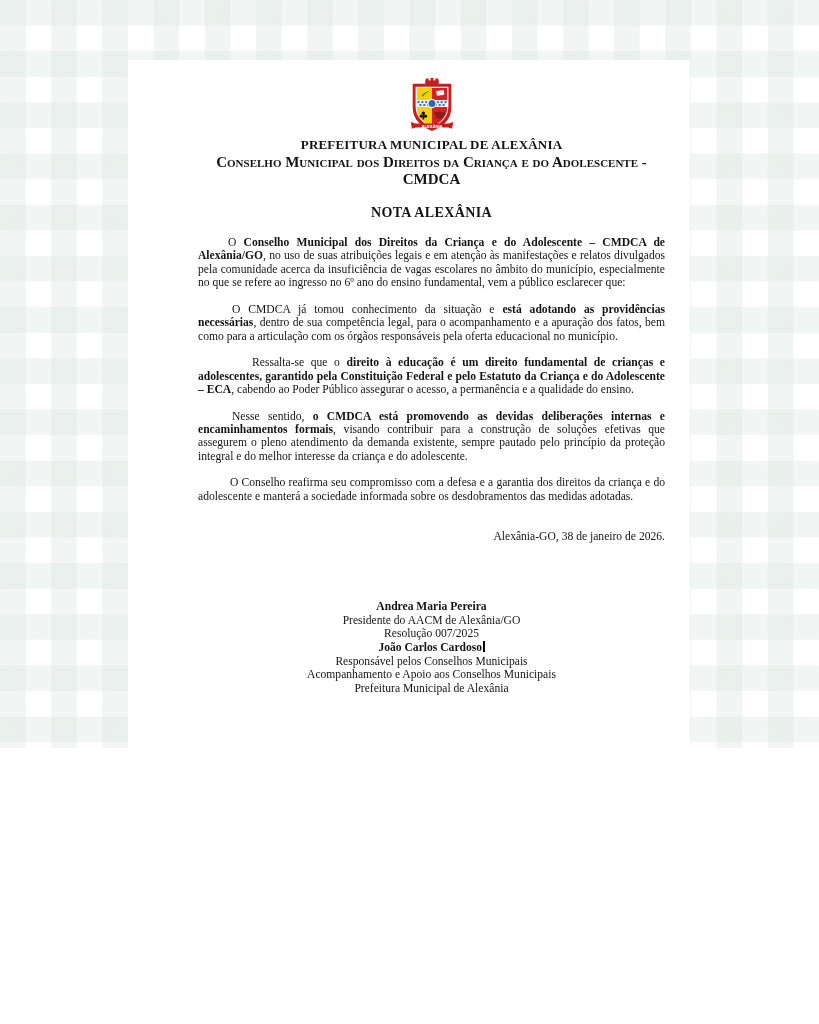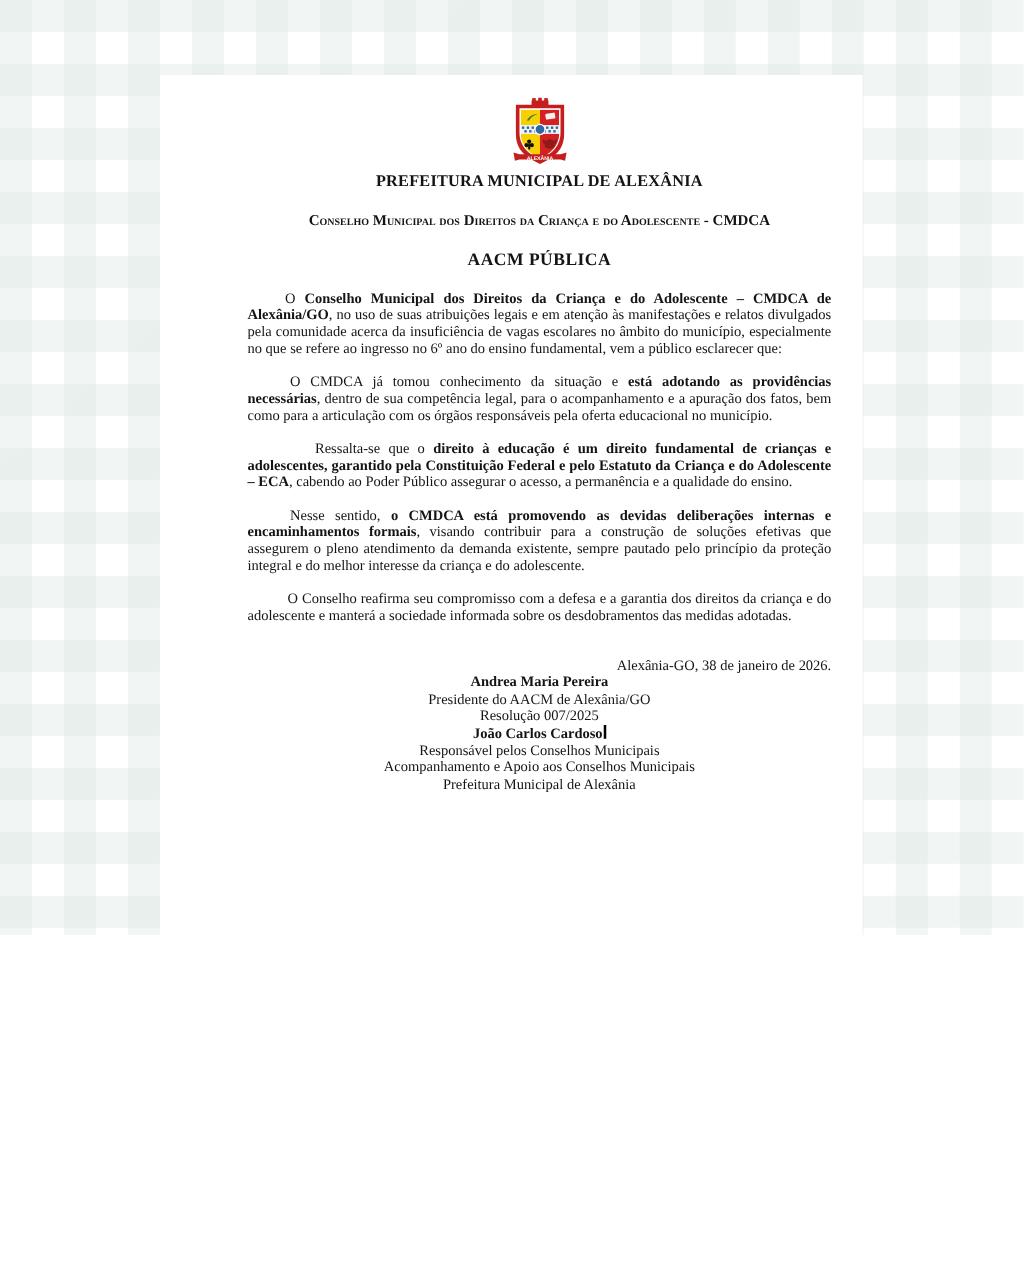--- a/index.html
+++ b/index.html
@@ -10,28 +10,28 @@
       linear-gradient(90deg, rgba(222,232,227,.42) 50%, transparent 50%);
     background-size:51.2px 51.2px;
     font-family:"Liberation Sans", sans-serif;}
 
   
   .document{position:absolute;left:128px;top:60px;width:562px;height:757px;
     background:#fff;box-sizing:border-box;padding:18px 25px 0 70px;
     font-family:"Liberation Serif","DejaVu Serif",serif;color:#141414;}
   .crest-wrap{text-align:center;height:56px;}
   .doc-h1{text-align:center;font-weight:bold;font-size:13px;letter-spacing:.2px;margin-top:3px;}
-  .doc-h2{text-align:center;font-weight:bold;font-variant:small-caps;font-size:12px;margin-top:16px;}
+  .doc-h2{text-align:center;font-weight:bold;font-variant:small-caps;font-size:15px;margin-top:1px;}
   .doc-title{text-align:center;font-weight:bold;font-size:14px;letter-spacing:.4px;margin-top:17px;}
   .para{font-size:11.6px;line-height:13.45px;text-align:justify;margin:13px 0 0;}
   .para.first{margin-top:15px;}
   .dateline{text-align:right;font-size:11.6px;margin-top:27px;}
   .sig{text-align:center;font-size:11.6px;line-height:13.6px;}
   .sig .name{font-weight:bold;}
-  .sig1{}
+  .sig1{margin-top:57px;}
   .sig2{}
   .caret{display:inline-block;width:1.5px;height:11px;background:#000;vertical-align:-1px;margin-left:1px;}
 
   
   .cmdca-block{position:absolute;left:118px;top:840px;width:196px;text-align:right;}
   .aacm-block{position:absolute;left:366px;top:846px;width:144px;text-align:right;}
   .block-acronym{font-weight:bold;font-size:44px;line-height:1;letter-spacing:1.5px;color:#0d0d0d;}
   .aacm-block .block-acronym{font-size:42px;letter-spacing:1px;}
   .block-desc{margin-top:6px;font-size:13.5px;line-height:19.4px;color:#404040;white-space:pre-line;}
   .vbar{position:absolute;top:848px;width:7px;height:101px;background:#0a0a0a;}
@@ -90,21 +90,21 @@
           </g>
           <path d="M34.5,36 q3.5,-2.8 7,0 l1.8,-1.8 q1.2,3.5 -1.2,4.6 q0.6,3.6 -4.1,3.6 q-4.7,0 -4.1,-3.6 q-2.4,-1.1 -1.2,-4.6 z" fill="#8d1b1b"></path>
         </g>
         <path d="M8,45.5 l5,1.5 h34 l5,-1.5 l-1.2,7 l-3.8,-1.2 h-34 l-3.8,1.2 z" fill="#c41e1e"></path>
         <text x="30" y="51.4" font-size="4.3" font-weight="bold" fill="#ffffff" text-anchor="middle" font-family="Liberation Sans, sans-serif">ALEXÂNIA</text>
       </svg>
     </div>
 
     <div class="doc-h1">PREFEITURA MUNICIPAL DE ALEXÂNIA</div>
     <div class="doc-h2">Conselho Municipal dos Direitos da Criança e do Adolescente - CMDCA</div>
-    <div class="doc-title">AACM PÚBLICA</div>
+    <div class="doc-title">NOTA ALEXÂNIA</div>
 
     <p class="para first" style="text-indent: 30px;"><span>O </span><span style="font-weight: bold;">Conselho Municipal dos Direitos da Criança e do Adolescente – CMDCA de Alexânia/GO</span><span>, no uso de suas atribuições legais e em atenção às manifestações e relatos divulgados pela comunidade acerca da insuficiência de vagas escolares no âmbito do município, especialmente no que se refere ao ingresso no 6º ano do ensino fundamental, vem a público esclarecer que:</span></p>
     <p class="para" style="text-indent: 34px;"><span>O CMDCA já tomou conhecimento da situação e </span><span style="font-weight: bold;">está adotando as providências necessárias</span><span>, dentro de sua competência legal, para o acompanhamento e a apuração dos fatos, bem como para a articulação com os órgãos responsáveis pela oferta educacional no município.</span></p>
     <p class="para" style="text-indent: 54px;"><span>Ressalta-se que o </span><span style="font-weight: bold;">direito à educação é um direito fundamental de crianças e adolescentes, garantido pela Constituição Federal e pelo Estatuto da Criança e do Adolescente – ECA</span><span>, cabendo ao Poder Público assegurar o acesso, a permanência e a qualidade do ensino.</span></p>
     <p class="para" style="text-indent: 34px;"><span>Nesse sentido, </span><span style="font-weight: bold;">o CMDCA está promovendo as devidas deliberações internas e encaminhamentos formais</span><span>, visando contribuir para a construção de soluções efetivas que assegurem o pleno atendimento da demanda existente, sempre pautado pelo princípio da proteção integral e do melhor interesse da criança e do adolescente.</span></p>
     <p class="para" style="text-indent: 32px;"><span>O Conselho reafirma seu compromisso com a defesa e a garantia dos direitos da criança e do adolescente e manterá a sociedade informada sobre os desdobramentos das medidas adotadas.</span></p>
 
     <div class="dateline">Alexânia-GO, 38 de janeiro de 2026.</div>
 
     <div class="sig sig1">

